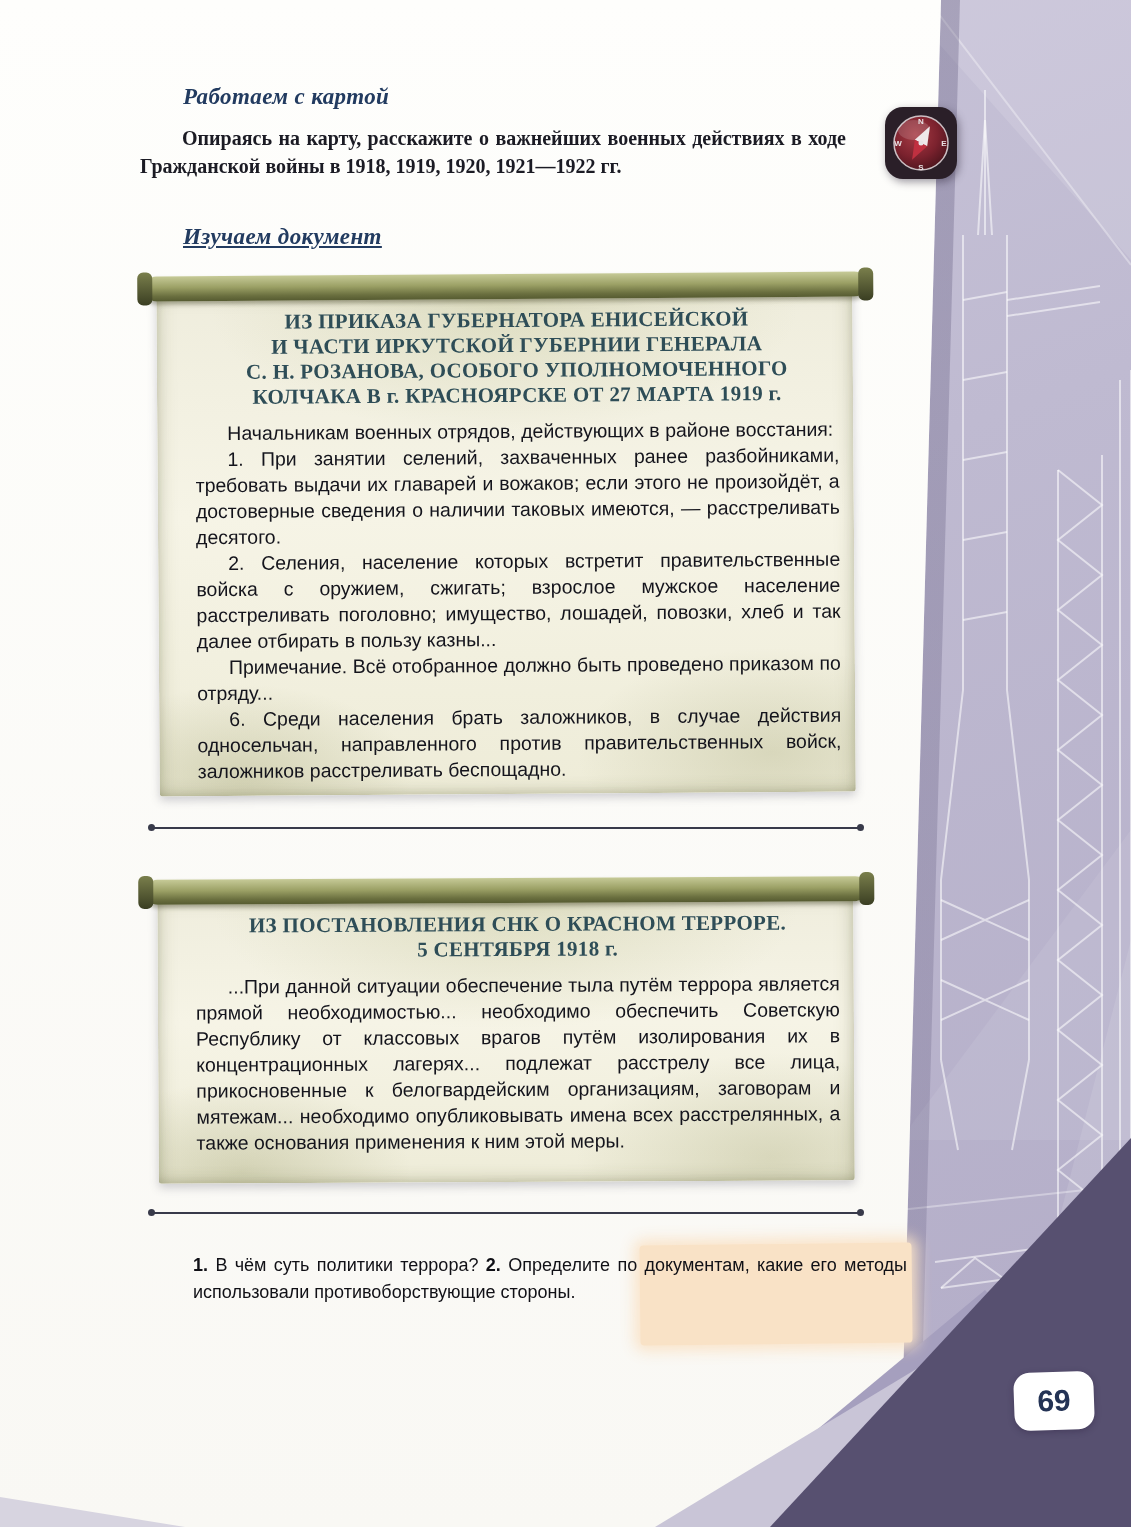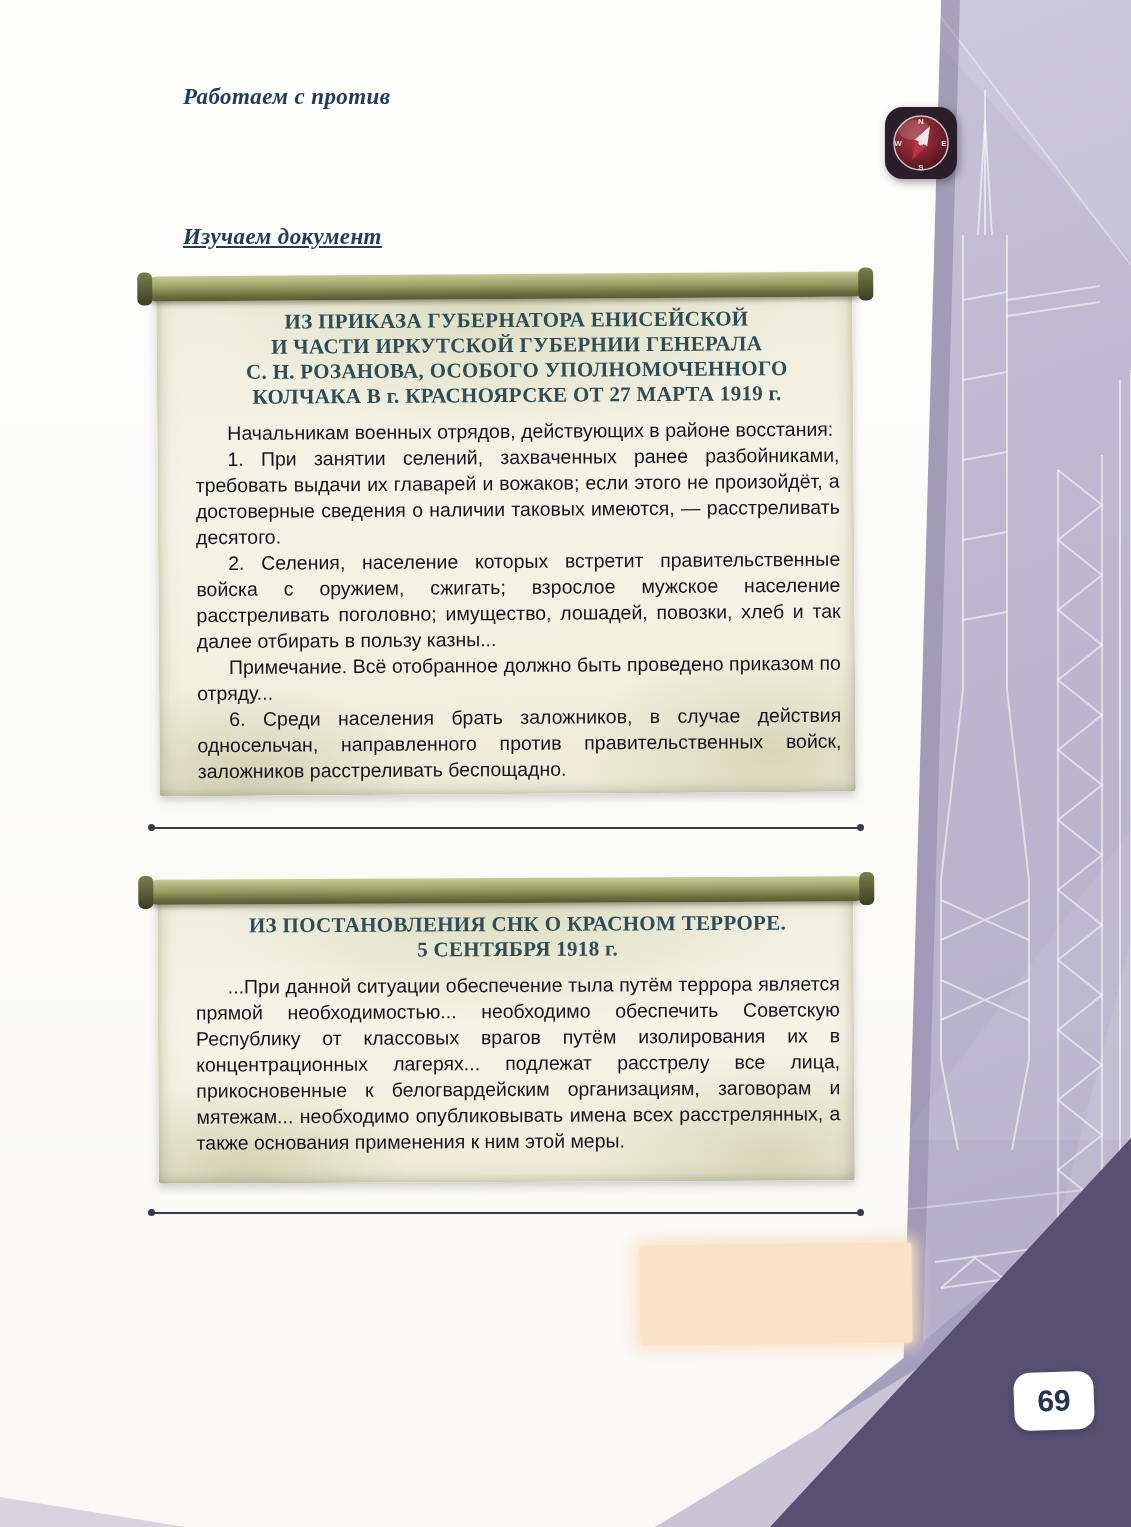--- a/index.html
+++ b/index.html
@@ -138,22 +138,23 @@
   <div class="edge-shadow"></div>
   <div class="white-page"></div>
 
   <div class="tri tri-mid"></div>
   <div class="tri tri-light"></div>
   <div class="tri tri-dark"></div>
   <div class="tri tri-corner-left"></div>
 
   <div class="content">
 
-    <div class="h-script h-map">Работаем с против</div>
-
+    <div class="h-script h-map">Работаем с картой</div>
+
+    <p class="intro">Опираясь на карту, расскажите о важнейших военных действиях в ходе Гражданской войны в 1918, 1919, 1920, 1921—1922 гг.</p>
 
     <div class="compass">
       <svg viewBox="0 0 74 74" width="74" height="74" xmlns="http://www.w3.org/2000/svg">
         <defs>
           <radialGradient id="cg" cx="40%" cy="35%" r="75%">
             <stop offset="0%" stop-color="#a63b44"></stop>
             <stop offset="55%" stop-color="#7c222e"></stop>
             <stop offset="100%" stop-color="#43121a"></stop>
           </radialGradient>
         </defs>
@@ -213,19 +214,25 @@
         </div>
         <div class="doc-body">
           <p>...При данной ситуации обеспечение тыла путём террора является прямой необходимостью... необходимо обеспечить Советскую Республику от классовых врагов путём изолирования их в концентрационных лагерях... подлежат расстрелу все лица, прикосновенные к белогвардейским организациям, заговорам и мятежам... необходимо опубликовывать имена всех расстрелянных, а также основания применения к ним этой меры.</p>
         </div>
       </div>
     </div>
 
     <div class="divider divider-2"></div>
 
     <div class="q-highlight"></div>
+    <p class="questions">
+      <b>1.</b>
+      <span>В чём суть политики террора?</span>
+      <b>2.</b>
+      <span>Определите по документам, какие его методы использовали противоборствующие стороны.</span>
+    </p>
 
     <div class="badge">
       <span>69</span>
     </div>
 
   </div>
 </div>
 
 </body></html>

